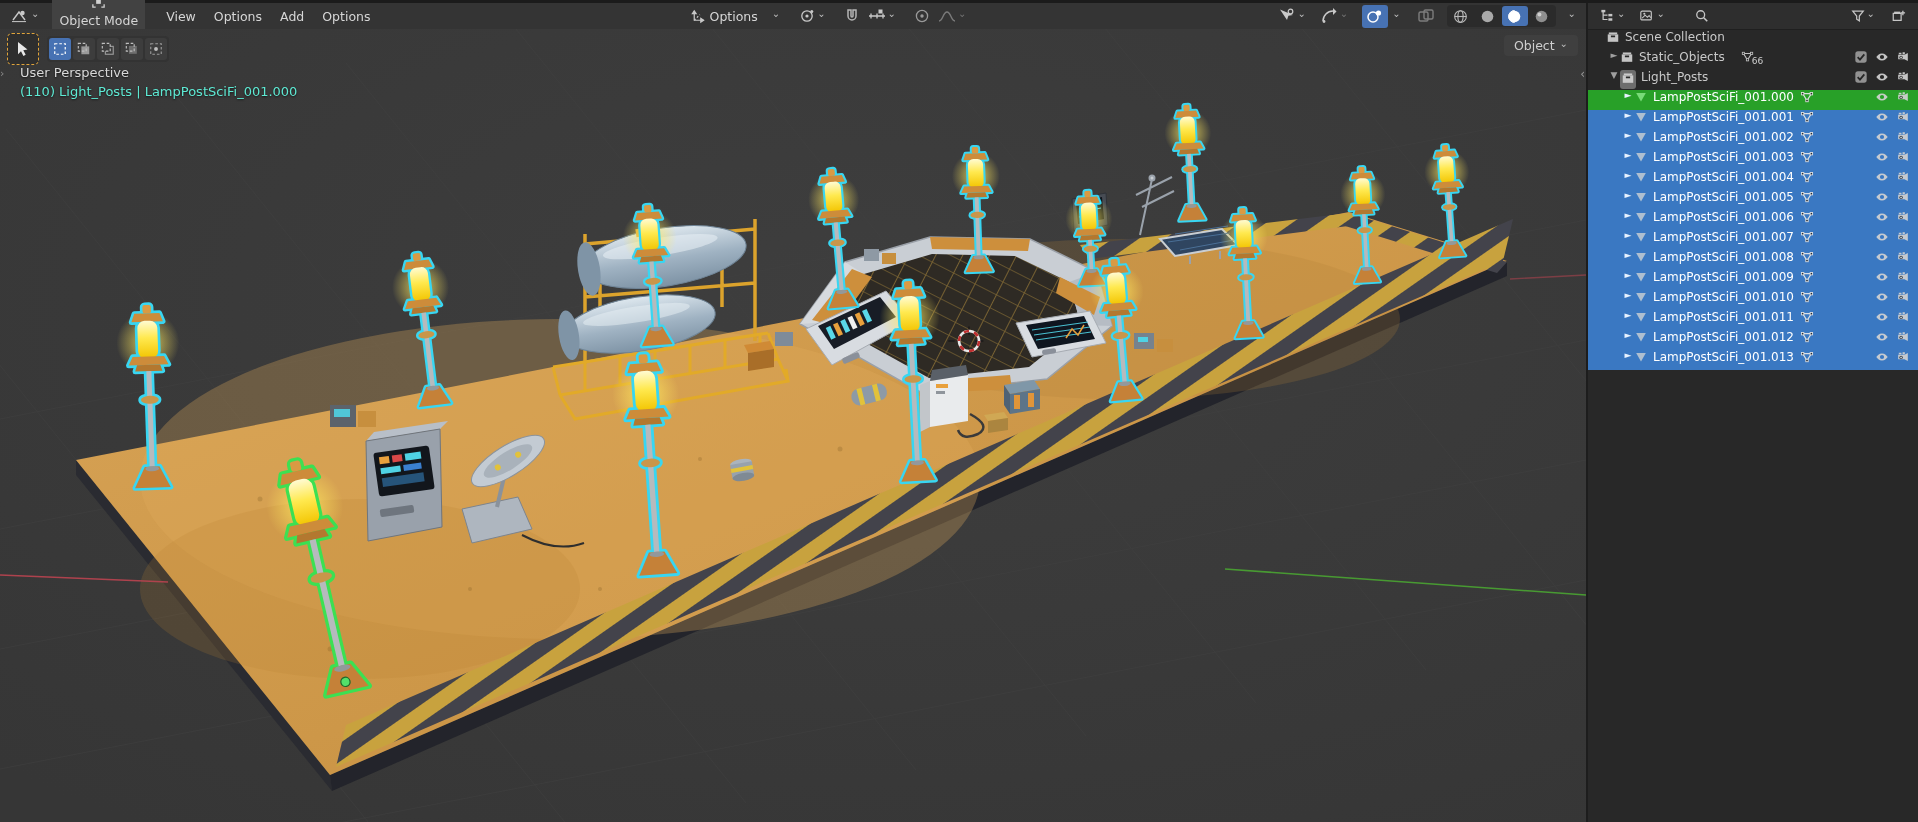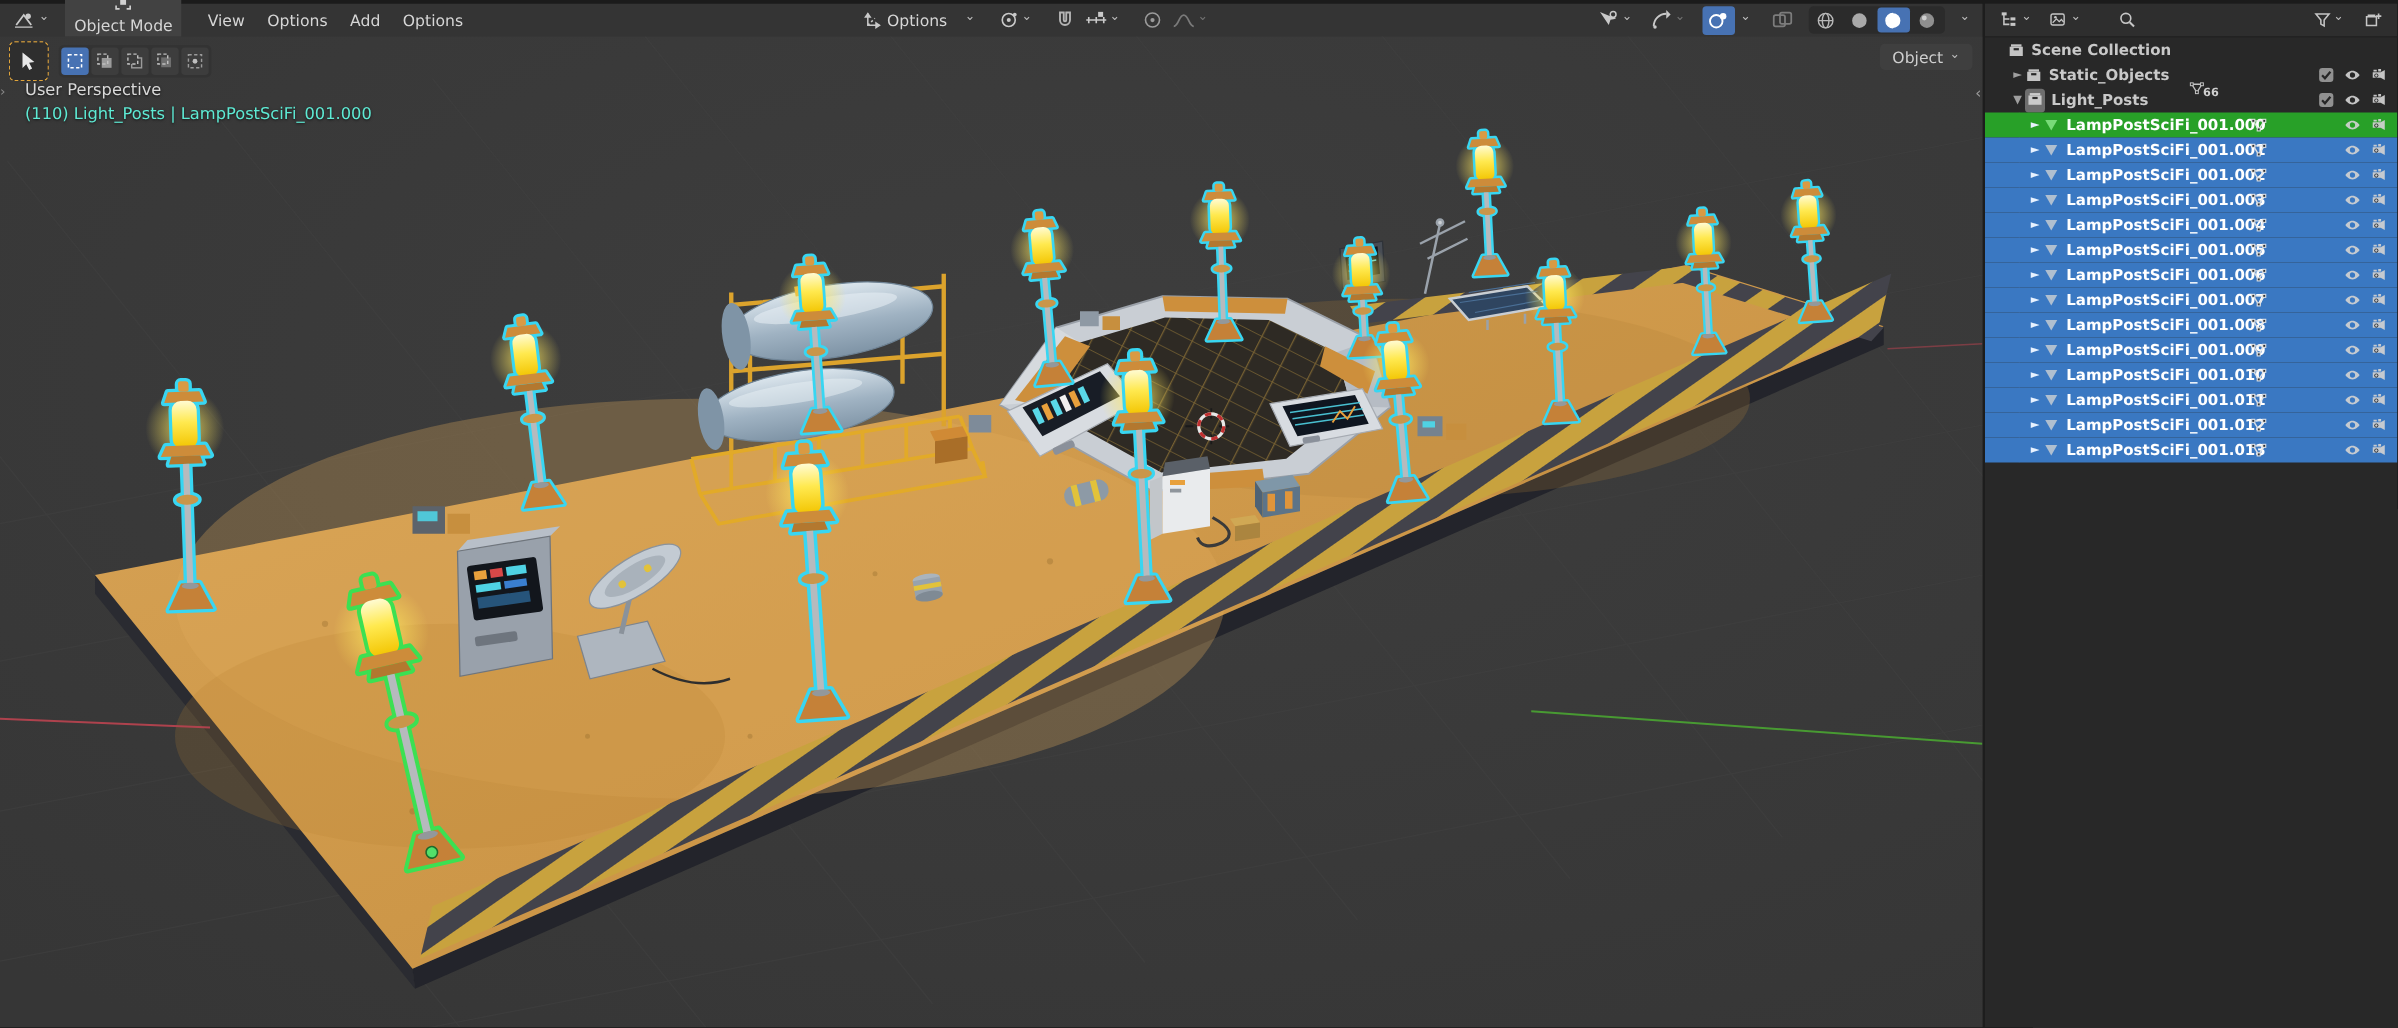--- a/index.html
+++ b/index.html
@@ -22,21 +22,21 @@
   .seg{display:flex;background:#2b2b2b;border-radius:4px;padding:1px;gap:1px;margin-left:8px;}
   .seg .cell{width:26px;height:20px;display:flex;align-items:center;justify-content:center;border-radius:3px;}
   .seg .cell.on{background:#4772b3;}
   .spacer{flex:1;}
 
   
   .outliner{position:absolute;left:1588px;top:3px;width:330px;height:819px;background:#282828;}
   .outl-header{height:26px;background:#2e2e2e;border-bottom:1px solid #1f1f1f;display:flex;
                align-items:center;color:#c6c6c6;padding:0 8px;}
   .outl-rows{position:relative;}
-  .row{position:relative;display:flex;align-items:center;height:20px;font-size:12px;color:#c9c9c9;white-space:nowrap;font-weight:bold;}
+  .row{position:relative;display:flex;align-items:flex-start;height:20px;font-size:12px;color:#c9c9c9;white-space:nowrap;}
   .row .name{margin-left:5px;}
   .row.selected{background:#3a78c2;color:#fff;}
   .row.active{background:#28a028;color:#fff;}
   .exp{width:12px;text-align:center;font-size:9px;color:#9f9f9f;flex:0 0 12px;}
   .row.selected .exp,.row.active .exp{color:#e8f2ff;}
   .ind1{padding-left:6px;} .ind2{padding-left:20px;} .ind3{padding-left:34px;}
   .rctl{position:absolute;right:8px;display:flex;gap:7px;align-items:center;}
   .dataicon{position:absolute;right:104px;}
   .oi{width:14px;height:14px;fill:#d2d2d2;}
   .row .oi{opacity:.92;}
@@ -864,21 +864,21 @@
           </svg>
         <span class="name">Scene Collection</span>
       </div>
 
       <div class="row ind2">
         <span class="exp">►</span>
         <svg class="oi">
             <use href="#sym-box"></use>
           </svg>
         <span class="name">Static_Objects</span>
-        <span style="margin-left:16px;display:flex;align-items:flex-end;margin-top:20px;">
+        <span style="margin-left:16px;display:flex;align-items:flex-end;">
           <svg class="oi" style="width:13px;height:13px;color:#cfcfcf">
               <use href="#sym-meshdata"></use>
             </svg>
           <span class="badge">66</span>
         </span>
         <span class="rctl">
           <svg class="oi" style="fill:#9a9a9a">
               <use href="#sym-check"></use>
             </svg>
           <svg class="oi">

